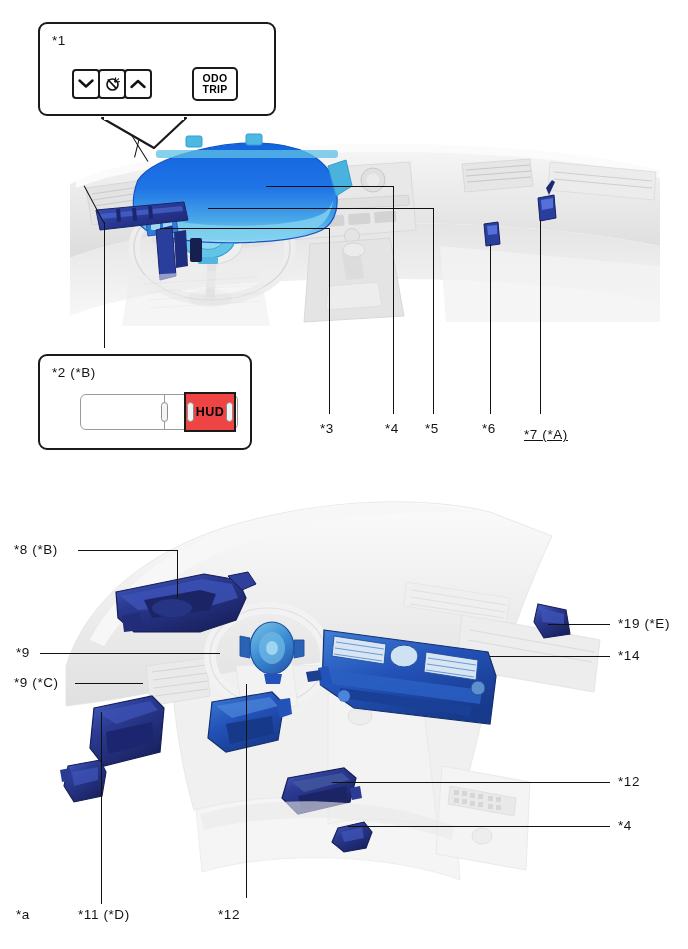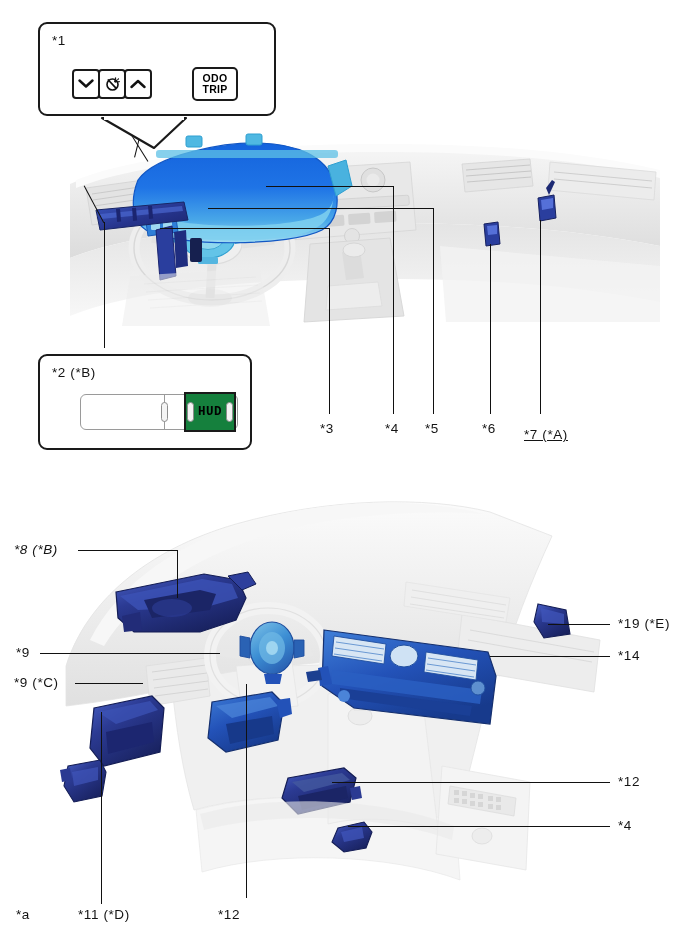--- a/index.html
+++ b/index.html
@@ -90,26 +90,25 @@
     align-items: center;
   }
   .hud-sep {
     position: absolute;
     width: 1.4px;
     background: #9a9a9a;
   }
   .hud-box {
     position: absolute;
     border: 2.2px solid #1a1a1a;
-    background: #15803d;
+    background: #ef4444;
     box-sizing: border-box;
     display: flex;
     align-items: center;
     justify-content: center;
-    font-family: Liberation Mono, monospace;
   }
   .hud-box span {
     font-size: 12.5px;
     font-weight: bold;
     letter-spacing: 0.5px;
   }
   .hud-pill {
     position: absolute;
     border: 1.3px solid #8d8d8d;
     border-radius: 5px;
@@ -584,21 +583,21 @@
   <div class="ln v" style="left:246px; top:684px; height:214px;"></div>
 
   <div class="ln h" style="left:548px; top:624px; width:62px;"></div>
 
   <div class="ln h" style="left:490px; top:656px; width:120px;"></div>
 
   <div class="ln h" style="left:332px; top:782px; width:278px;"></div>
 
   <div class="ln h" style="left:348px; top:826px; width:262px;"></div>
 
-  <div class="lbl" style="left:14px; top:543px;font-style:italic;">*8 (*B)</div>
+  <div class="lbl" style="left:14px; top:543px;">*8 (*B)</div>
   <div class="lbl" style="left:16px; top:646px;">*9</div>
   <div class="lbl" style="left:14px; top:676px;">*9 (*C)</div>
 
   <div class="lbl" style="left:618px; top:617px;">*19 (*E)</div>
   <div class="lbl" style="left:618px; top:649px;">*14</div>
   <div class="lbl" style="left:618px; top:775px;">*12</div>
   <div class="lbl" style="left:618px; top:819px;">*4</div>
 
   <div class="lbl" style="left:16px; top:908px;">*a</div>
   <div class="lbl" style="left:78px; top:908px;">*11 (*D)</div>

